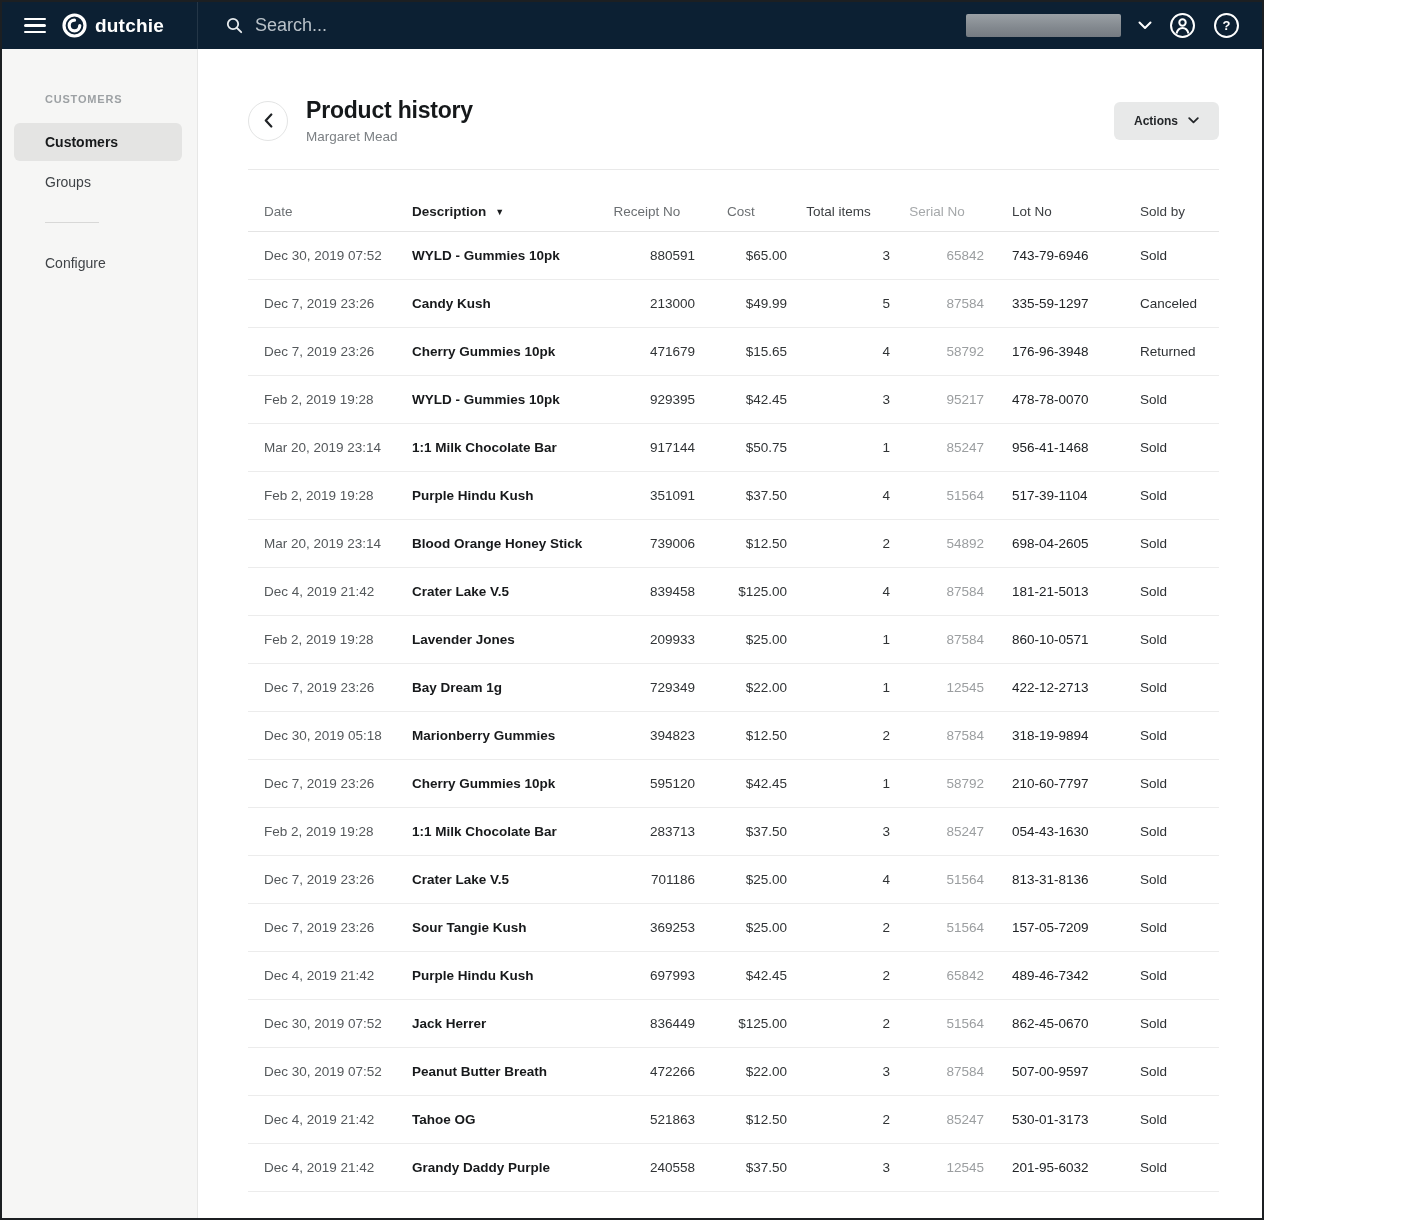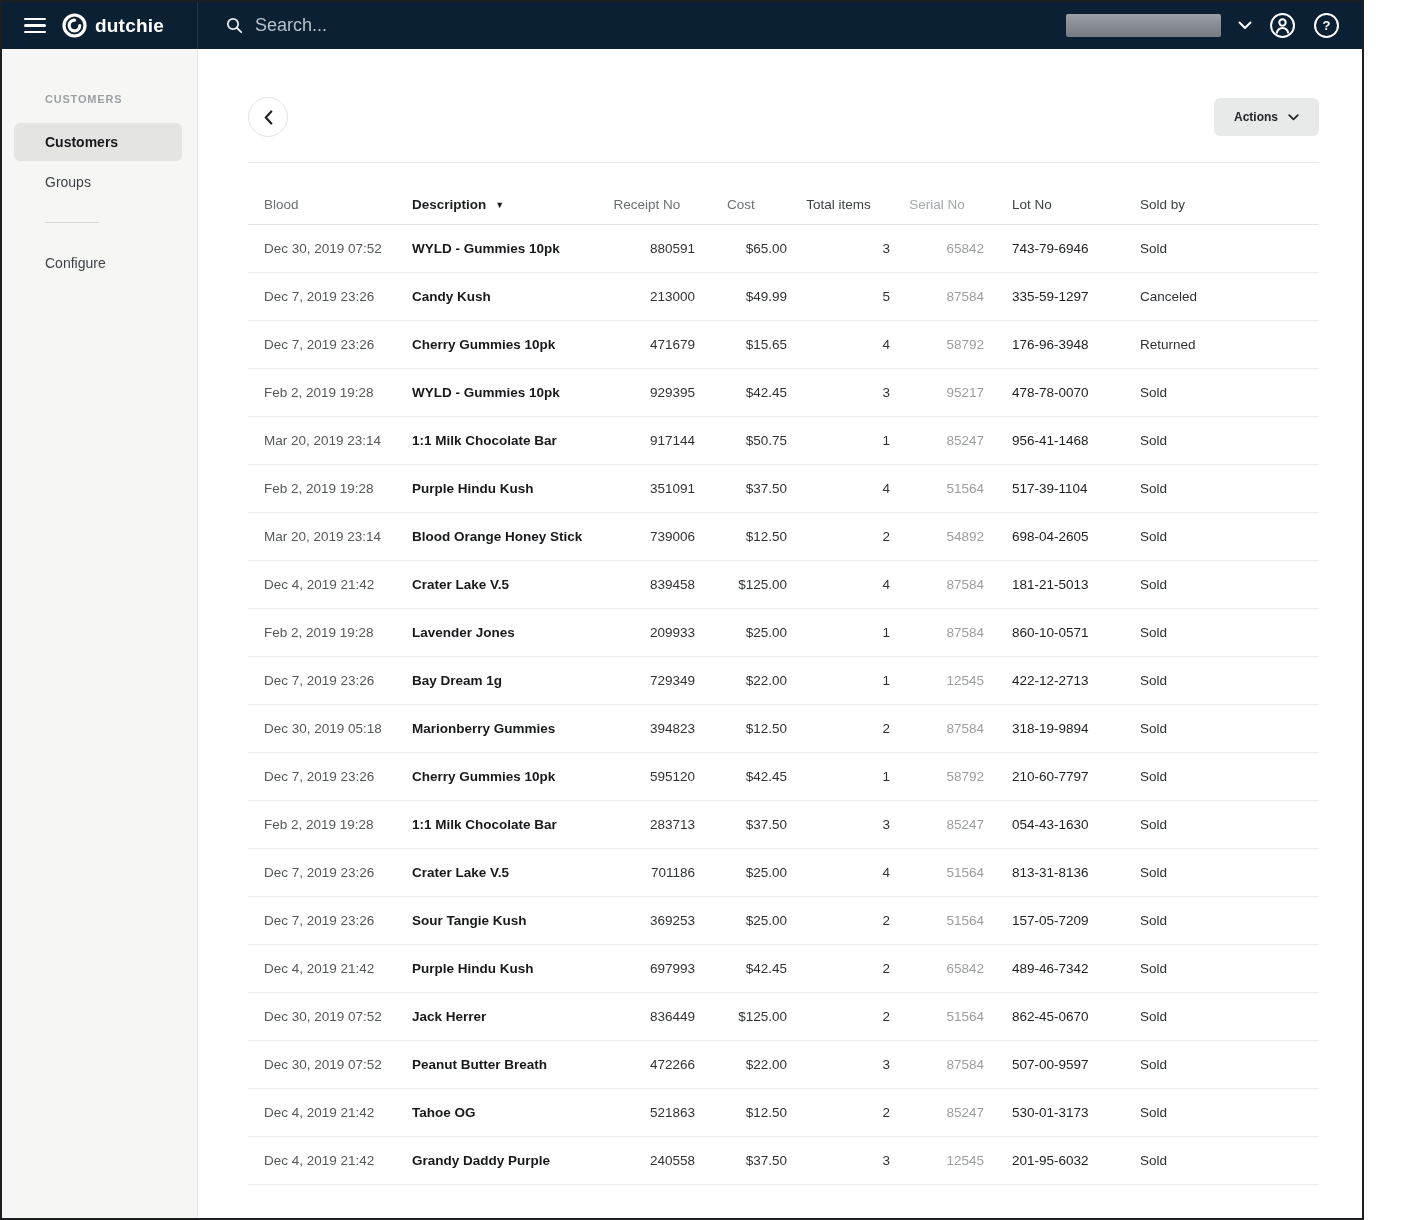--- a/index.html
+++ b/index.html
@@ -1,18 +1,18 @@
 <!DOCTYPE html>
 <html><head>
 <meta charset="utf-8">
 <style>
   * { margin:0; padding:0; box-sizing:border-box; }
   html,body { width:1404px; height:1220px; }
   body { font-family:"Liberation Sans", sans-serif; background:#ffffff; }
-  .screen { width:1364px; height:1220px; border:2px solid #1c1f22; display:flex; flex-direction:column; overflow:hidden; background:#14b8a6; }
+  .screen { width:1264px; height:1220px; border:2px solid #1c1f22; display:flex; flex-direction:column; overflow:hidden; background:#14b8a6; }
 
   
   .navbar { height:47px; flex:0 0 47px; background:#0c2033; display:flex; align-items:center; color:#fff; }
   .nav-left { width:196px; flex:0 0 196px; display:flex; align-items:center; gap:16px; padding-left:22px; height:100%; border-right:1px solid rgba(255,255,255,0.10); }
   .hamburger { width:22px; display:flex; flex-direction:column; gap:4px; cursor:pointer; }
   .hamburger span { display:block; height:2.5px; background:#fff; border-radius:2px; }
   .brand { display:flex; align-items:center; gap:8px; }
   .brand-text { font-size:19px; font-weight:700; letter-spacing:0.2px; color:#fff; }
   .nav-search { flex:1; display:flex; align-items:center; gap:12px; padding-left:28px; }
   .nav-search .placeholder { color:#b9c1c8; font-size:18px; }
@@ -130,20 +130,24 @@
     </div>
 
     <div class="main">
 
       <div class="page-header">
         <div class="back-btn">
           <svg width="9" height="15" viewBox="0 0 9 15">
             <polyline points="7.3,1.5 1.8,7.5 7.3,13.5" fill="none" stroke="#202326" stroke-width="2.2" stroke-linecap="round" stroke-linejoin="round"></polyline>
           </svg>
         </div>
+        <div class="title-block">
+          <div class="page-title">Product history</div>
+          <div class="page-subtitle">Margaret Mead</div>
+        </div>
         <div class="header-spacer"></div>
         <button class="actions-btn">
           <span>Actions</span>
           <svg width="11" height="7" viewBox="0 0 11 7">
             <polyline points="1.2,1.2 5.5,5.4 9.8,1.2" fill="none" stroke="#24272a" stroke-width="1.8" stroke-linecap="round" stroke-linejoin="round"></polyline>
           </svg>
         </button>
       </div>
 
       <div class="header-divider"></div>
@@ -154,21 +158,21 @@
             <col style="width:187px">
             <col style="width:96px">
             <col style="width:92px">
           <col style="width:103px">
             <col style="width:94px">
             <col style="width:126px">
             <col>
         </colgroup>
         <thead>
           <tr>
-            <th class="pl-date">Blood</th>
+            <th class="pl-date">Date</th>
             <th class="c-desc"><span>Description</span><span class="sort-caret">▼</span></th>
             <th class="c-right">Receipt No</th>
             <th class="c-right">Cost</th>
             <th class="c-right c-dark">Total items</th>
             <th class="c-right c-light">Serial No</th>
             <th class="pl-lot c-dark">Lot No</th>
             <th class="pl-sold c-dark">Sold by</th>
           </tr>
         </thead>
         <tbody>

